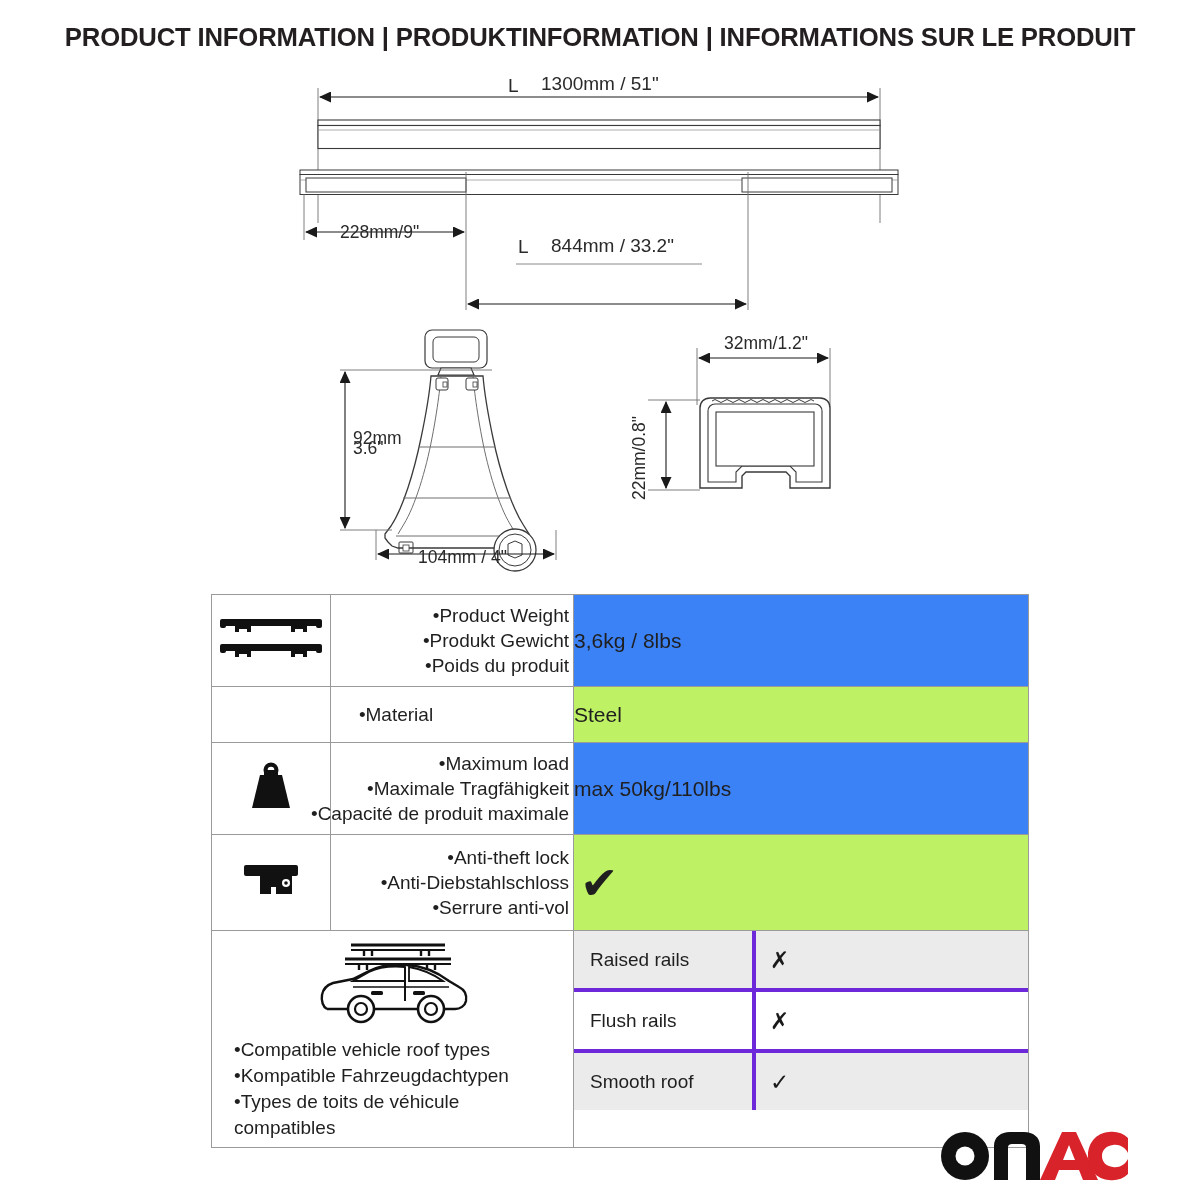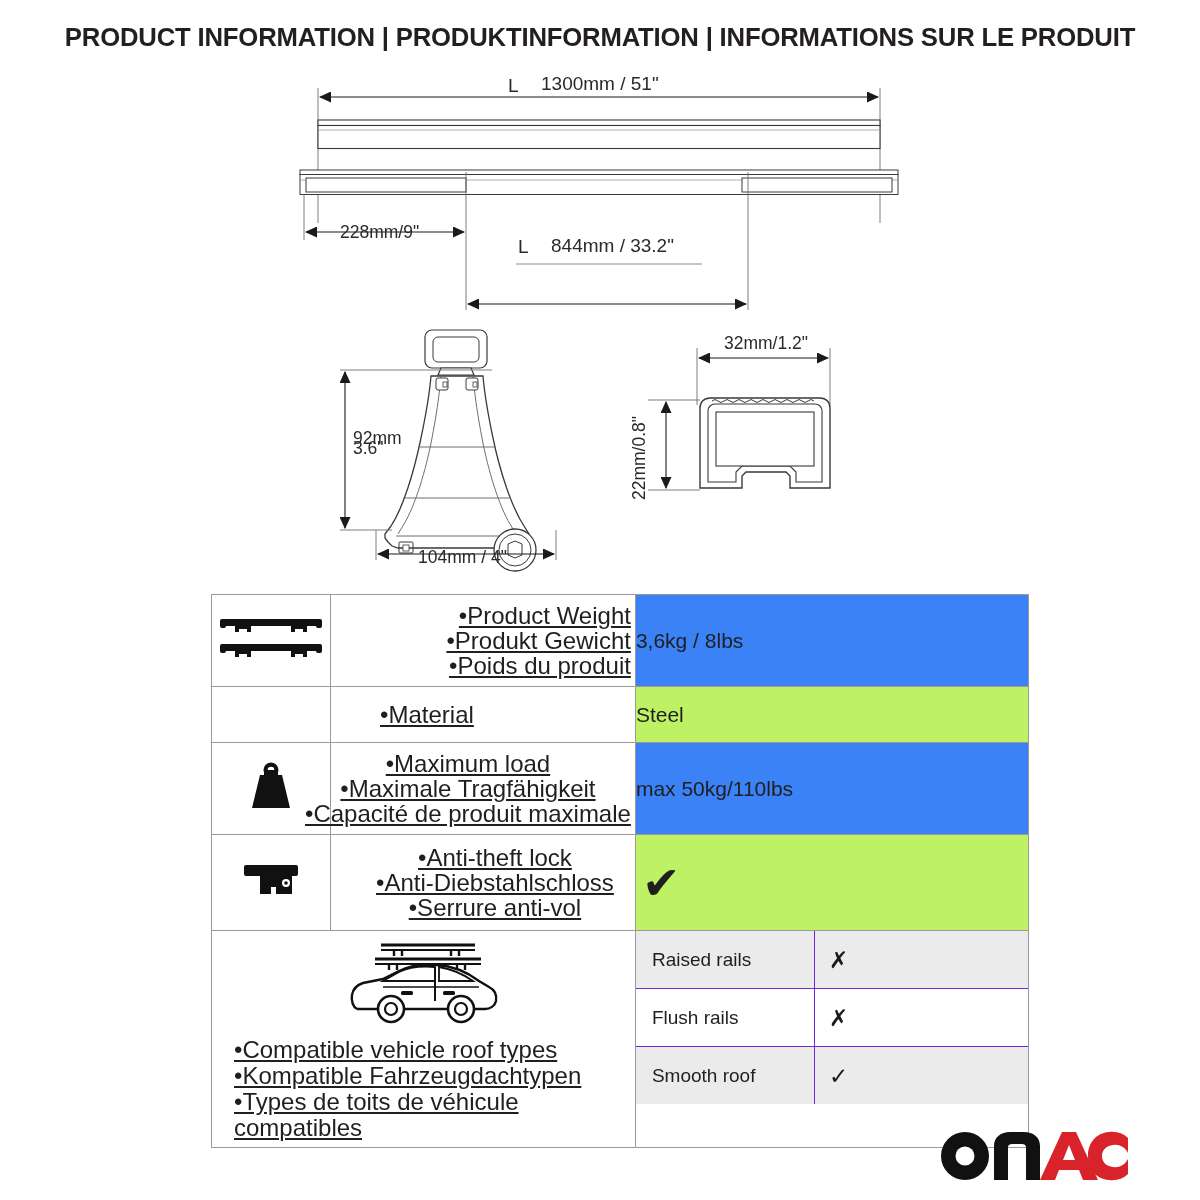--- a/index.html
+++ b/index.html
@@ -49,31 +49,30 @@
     border:1px solid #9a9a9a;
     vertical-align:middle;
     padding:0;
   }
   .cell-icon{width:118px;text-align:center;}
   .cell-label{width:242px;}
   .cell-value{background:#3b82f6;padding-left:22px;font-size:21px;color:#1f1f1f;}
   .cell-value.white{background:#bef264;}
 
   .labels{
-    font-size:24px;line-height:25px;color:#1f1f1f;
+    font-size:19px;line-height:25px;color:#1f1f1f;
     padding:6px 4px 6px 0;
     white-space:nowrap;
-    text-decoration:underline;
   }
   .labels.rt{text-align:right;}
-  .labels.lt{text-align:center;padding-left:14px;}
+  .labels.lt{text-align:right;padding-left:14px;}
 
   
   .sub-table{border-collapse:collapse;width:100%;}
-  .sub-table td{border:1px solid #6d28d9;padding:0;height:57px;}
+  .sub-table td{border:4px solid #6d28d9;padding:0;height:57px;}
   .sub-table td.k{width:162px;padding-left:16px;font-size:19px;color:#1f1f1f;}
   .sub-table td.v{padding-left:14px;font-size:21px;}
   .sub-row-shade td{background:#ebebeb;}
   .sub-row-plain td{background:#ffffff;}
   .sub-table tr td:first-child{border-left:0;}
   .sub-table tr:first-child td{border-top:0;}
   .sub-table tr:last-child td{border-bottom:0;}
   .sub-table tr td:last-child{border-right:0;}
 
   .mark{font-size:23px;font-weight:bold;font-family:"DejaVu Sans",sans-serif;}

